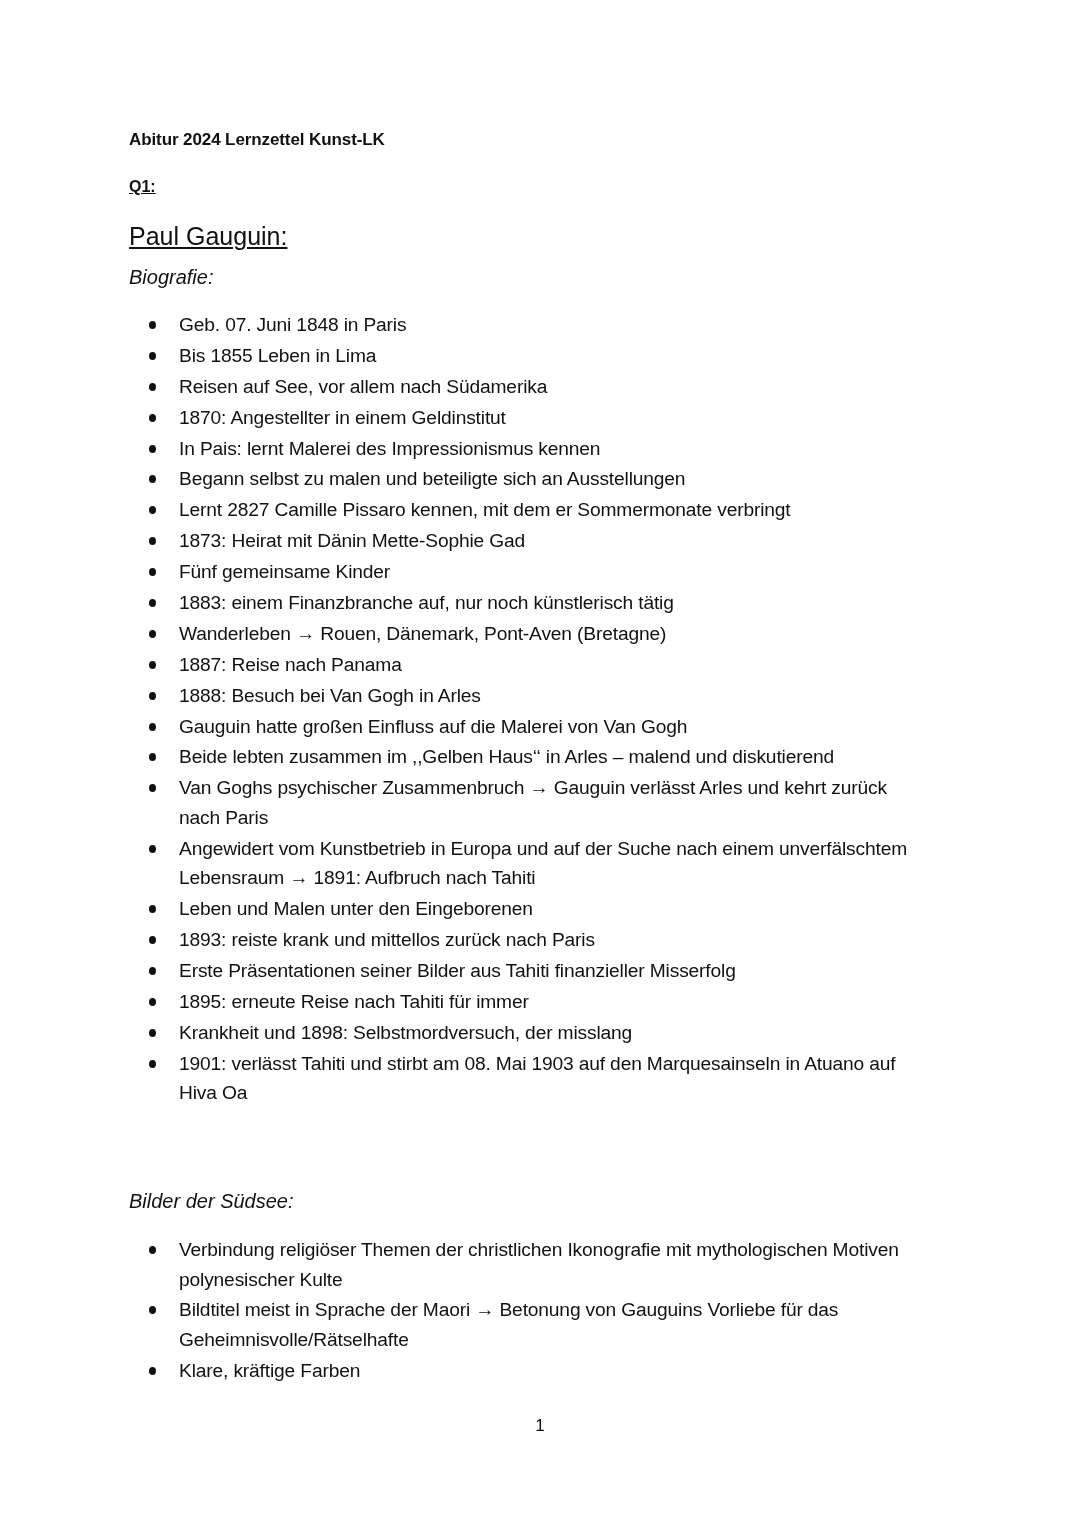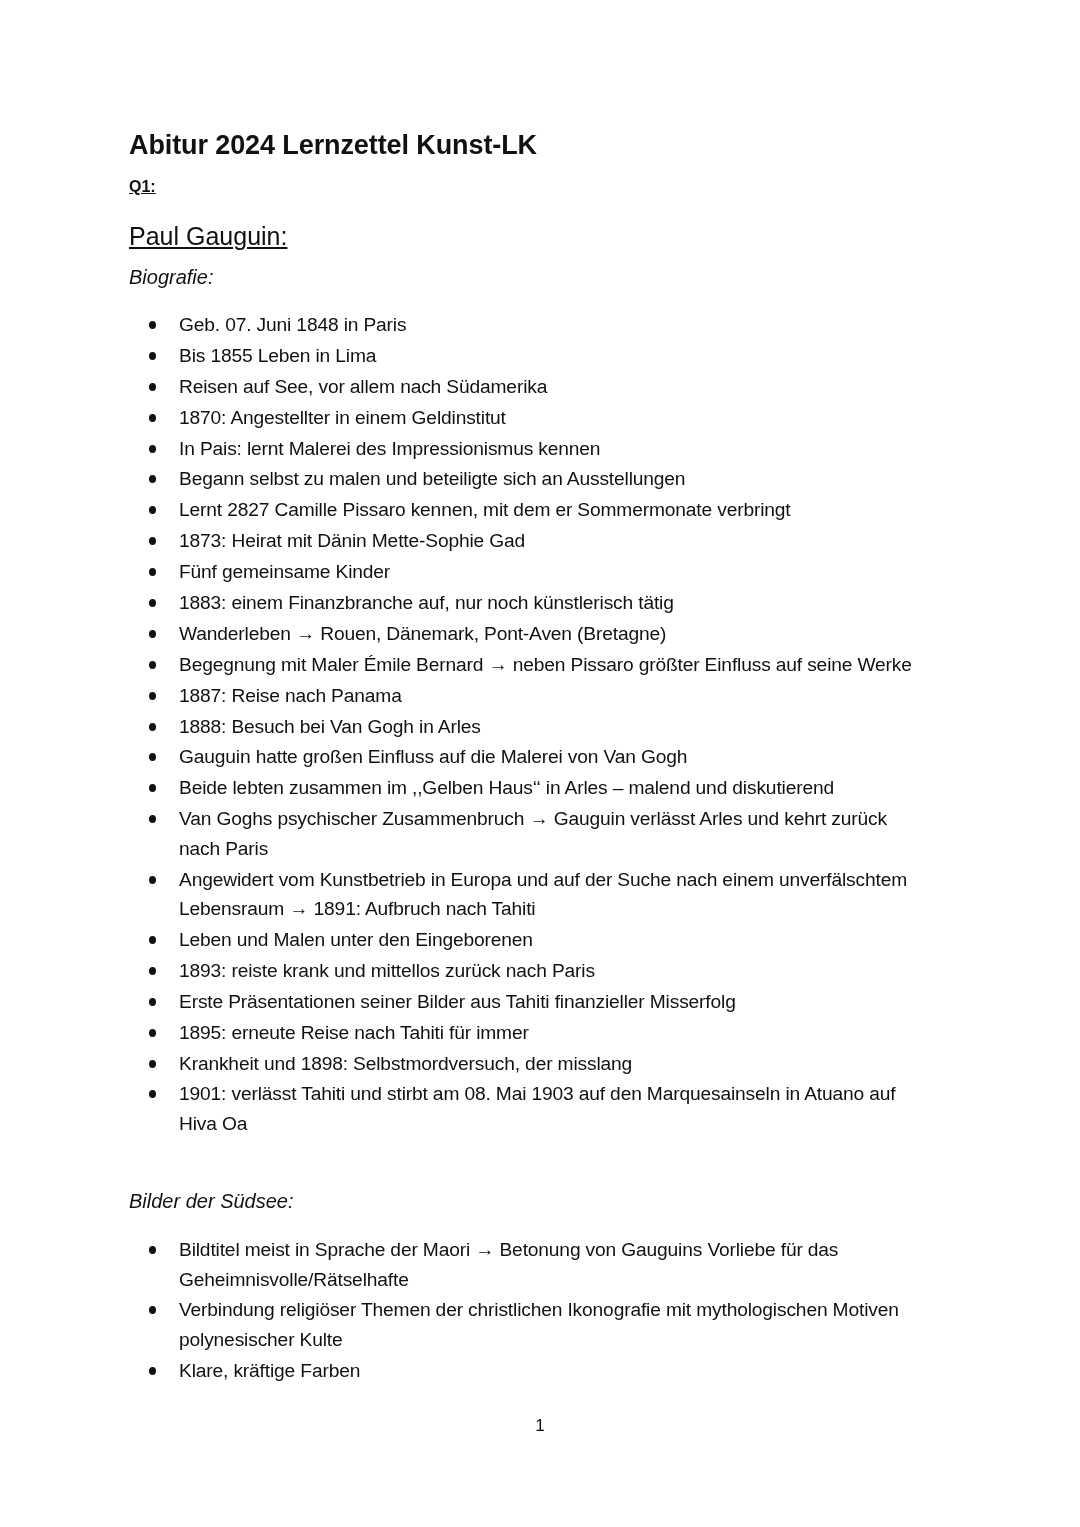--- a/index.html
+++ b/index.html
@@ -4,21 +4,21 @@
 <style>
   html, body { margin: 0; padding: 0; background: #ffffff; }
   body {
     width: 1080px; height: 1527px; position: relative; overflow: hidden;
     font-family: "Liberation Sans", "DejaVu Sans", sans-serif;
     color: #111111;
   }
   .page { position: absolute; left: 0; top: 0; width: 1080px; height: 1527px; }
   .title {
     position: absolute; left: 129px; top: 130px;
-    font-size: 27px; font-weight: bold; letter-spacing: -0.1px;
+    font-size: 17px; font-weight: bold; letter-spacing: -0.1px;
   }
   .q1 {
     position: absolute; left: 129px; top: 178px;
     font-size: 16px; font-weight: bold; text-decoration: underline;
   }
   .artist {
     position: absolute; left: 129px; top: 222px;
     font-size: 25px; text-decoration: underline;
   }
   .section-h {
@@ -57,36 +57,35 @@
       <li>Bis 1855 Leben in Lima</li>
       <li>Reisen auf See, vor allem nach Südamerika</li>
       <li>1870: Angestellter in einem Geldinstitut</li>
       <li>In Pais: lernt Malerei des Impressionismus kennen</li>
       <li>Begann selbst zu malen und beteiligte sich an Ausstellungen</li>
       <li>Lernt 2827 Camille Pissaro kennen, mit dem er Sommermonate verbringt</li>
       <li>1873: Heirat mit Dänin Mette-Sophie Gad</li>
       <li>Fünf gemeinsame Kinder</li>
       <li>1883: einem Finanzbranche auf, nur noch künstlerisch tätig</li>
       <li>Wanderleben → Rouen, Dänemark, Pont-Aven (Bretagne)</li>
-      <li>Begegnung mit Maler Émile Bernard → neben Pissaro größter Einfluss auf seine Werke</li>
       <li>1887: Reise nach Panama</li>
       <li>1888: Besuch bei Van Gogh in Arles</li>
       <li>Gauguin hatte großen Einfluss auf die Malerei von Van Gogh</li>
       <li>Beide lebten zusammen im ,,Gelben Haus‘‘ in Arles – malend und diskutierend</li>
       <li>Van Goghs psychischer Zusammenbruch → Gauguin verlässt Arles und kehrt zurück nach Paris</li>
       <li>Angewidert vom Kunstbetrieb in Europa und auf der Suche nach einem unverfälschtem Lebensraum → 1891: Aufbruch nach Tahiti</li>
       <li>Leben und Malen unter den Eingeborenen</li>
       <li>1893: reiste krank und mittellos zurück nach Paris</li>
       <li>Erste Präsentationen seiner Bilder aus Tahiti finanzieller Misserfolg</li>
       <li>1895: erneute Reise nach Tahiti für immer</li>
       <li>Krankheit und 1898: Selbstmordversuch, der misslang</li>
       <li>1901: verlässt Tahiti und stirbt am 08. Mai 1903 auf den Marquesainseln in Atuano auf Hiva Oa</li>
     </ul>
 
   <div class="section-h" style="top:1190px;">Bilder der Südsee:</div>
   <ul class="bullets" id="sea-list" style="top:1235px;">
+      <li>Verbindung religiöser Themen der christlichen Ikonografie mit mythologischen Motiven polynesischer Kulte</li>
       <li>Bildtitel meist in Sprache der Maori → Betonung von Gauguins Vorliebe für das Geheimnisvolle/Rätselhafte</li>
-      <li>Verbindung religiöser Themen der christlichen Ikonografie mit mythologischen Motiven polynesischer Kulte</li>
       <li>Klare, kräftige Farben</li>
     </ul>
 
   <div class="page-number">1</div>
 </div>
 
 </body></html>

